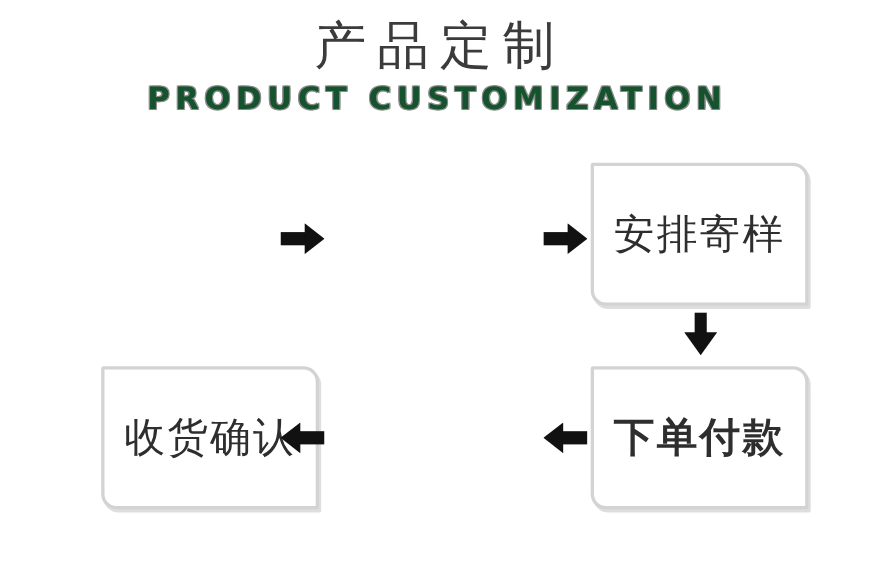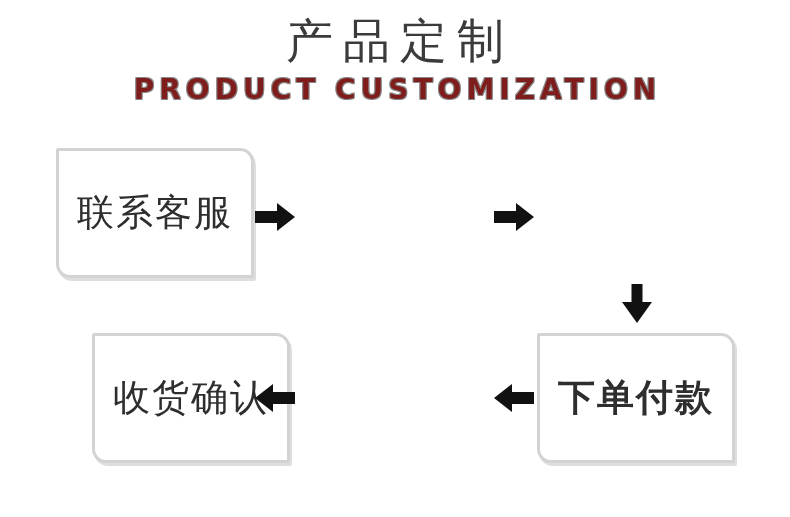--- a/index.html
+++ b/index.html
@@ -27,21 +27,21 @@
   .subtitle {
     position: absolute;
     top: 73px; left: 0;
     width: 100%;
     text-align: center;
     font-family: "DejaVu Sans", "Liberation Sans", sans-serif;
     font-size: 28px;
     font-weight: 700;
     letter-spacing: 5px;
     text-indent: 5px;
-    color: #7f1d1d;
+    color: #14532d;
     text-shadow:
       -1px -1px 0 var(--subtitle-color, #8a8a8a),
        1px -1px 0 var(--subtitle-color, #8a8a8a),
       -1px  1px 0 var(--subtitle-color, #8a8a8a),
        1px  1px 0 var(--subtitle-color, #8a8a8a);
     white-space: nowrap;
   }
   .step-box {
     position: absolute;
     width: 198px;
@@ -67,39 +67,39 @@
   .arrow svg { display: block; }
 </style>
 </head>
 <body>
 
 <div class="canvas" style="--bg: #ffffff; --title-color: #3b3b3b; --subtitle-color: #8a8a8a; --box-border: #d3d3d3; --box-shadow: #dedede; --step-text: #2e2e2e; --arrow: #111111;">
 
   <div class="title">产品定制</div>
   <div class="subtitle">PRODUCT CUSTOMIZATION</div>
 
-  <div class="step-box" style="left:56px; top:148px;">
-    <span class="step-label">联系客服</span>
-  </div>
 
   <span class="arrow" style="left:255px; top:203px;">
     <svg width="40" height="28" viewBox="0 0 40 28">
       <rect x="0" y="8" width="23" height="12" fill="#111111"></rect>
       <polygon points="22,0 40,14 22,28" fill="#111111"></polygon>
     </svg>
   </span>
 
 
   <span class="arrow" style="left:494px; top:203px;">
     <svg width="40" height="28" viewBox="0 0 40 28">
       <rect x="0" y="8" width="23" height="12" fill="#111111"></rect>
       <polygon points="22,0 40,14 22,28" fill="#111111"></polygon>
     </svg>
   </span>
 
+  <div class="step-box" style="left:537px; top:148px;">
+    <span class="step-label">安排寄样</span>
+  </div>
 
   <span class="arrow" style="left:622px; top:284px;">
     <svg width="30" height="39" viewBox="0 0 30 39">
       <rect x="9.5" y="0" width="11" height="19" fill="#111111"></rect>
       <polygon points="0,18 30,18 15,39" fill="#111111"></polygon>
     </svg>
   </span>
 
   <div class="step-box" style="left:56px; top:333px;margin-left:36px;">
     <span class="step-label">收货确认</span>

